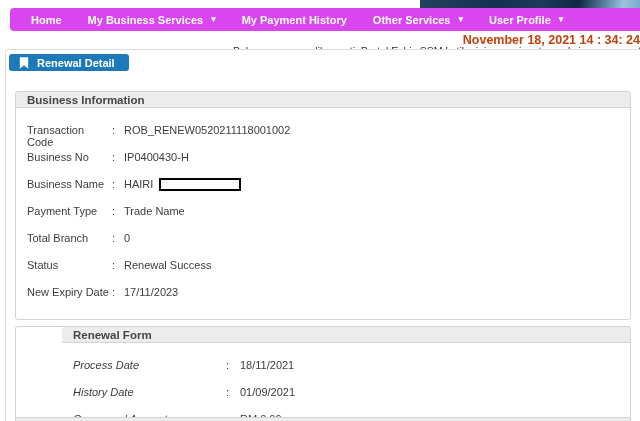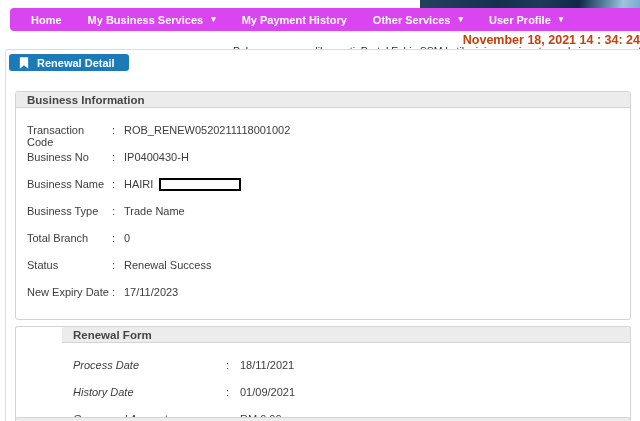--- a/index.html
+++ b/index.html
@@ -124,21 +124,21 @@
   </div>
 
   <div class="bi-row">
     <span class="bi-label">Business Name</span>
     <span class="bi-colon">:</span>
     <span class="bi-value">HAIRI</span>
     <span class="redaction-box"></span>
   </div>
 
   <div class="bi-row">
-    <span class="bi-label">Business Type</span>
+    <span class="bi-label">Payment Type</span>
     <span class="bi-colon">:</span>
     <span class="bi-value">Trade Name</span>
 
   </div>
 
   <div class="bi-row">
     <span class="bi-label">Total Branch</span>
     <span class="bi-colon">:</span>
     <span class="bi-value">0</span>
 

